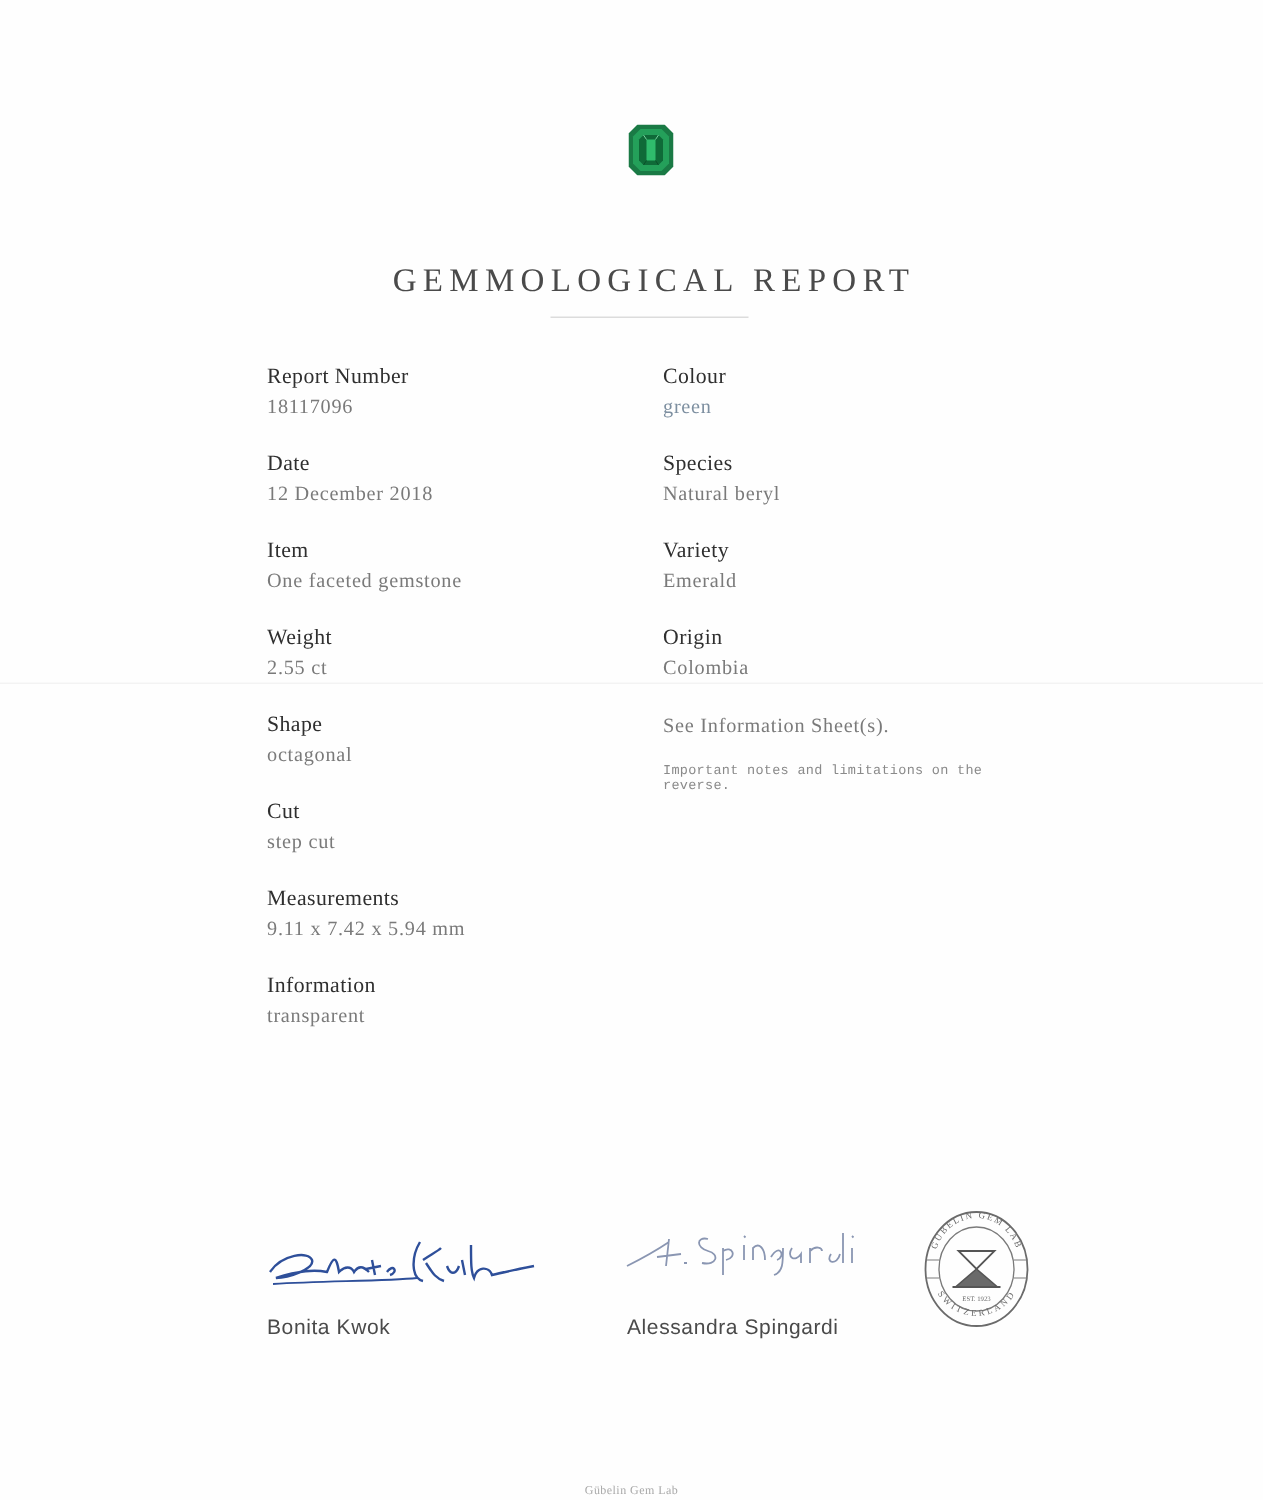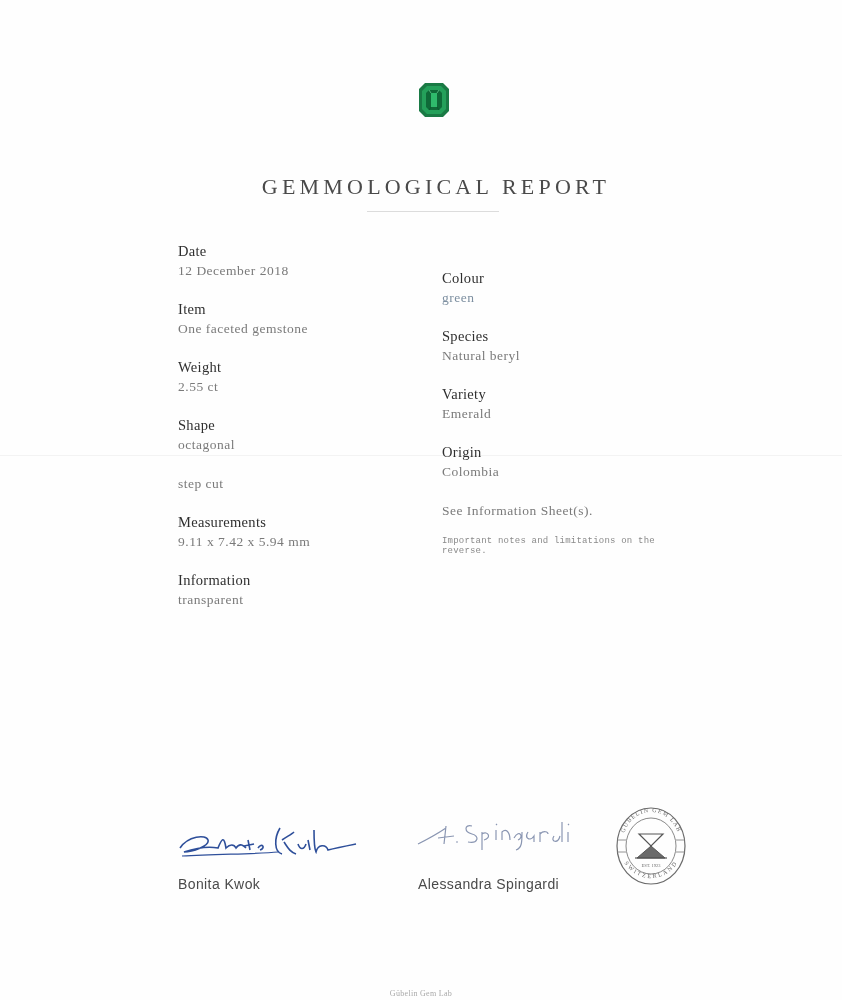--- a/index.html
+++ b/index.html
@@ -11,21 +11,21 @@
   .fold { position: absolute; left: 0; top: 455px; width: 842px; height: 1px; background: #f3f3f3; }
   .gem { position: absolute; left: 419px; top: 83px; width: 30px; height: 34px; }
   .title {
     position: absolute; left: 0; width: 842px; top: 174px; text-align: center;
     font-family: "Liberation Serif", serif; font-size: 22px; letter-spacing: 4.2px; color: #4a4a4a;
     padding-left: 30px; box-sizing: border-box;
   }
   .title-rule { position: absolute; left: 367px; top: 211px; width: 132px; height: 1px; background: #dcdcdc; }
   .col { position: absolute; }
   .col-left { left: 178px; top: 242px; width: 240px; }
-  .col-right { left: 442px; top: 242px; width: 250px; margin-top: 27px; }
+  .col-right { left: 442px; top: 242px; width: 250px; }
   .field { margin: 0 0 19.5px 0; }
   .label {
     font-family: "Liberation Serif", serif; font-size: 14.5px; color: #2f2f2f; line-height: 19px;
     letter-spacing: 0.3px;
   }
   .value {
     font-family: "Liberation Serif", serif; font-size: 13.5px; color: #7a7a7a; line-height: 19.5px;
     letter-spacing: 0.5px;
   }
   .value.green { color: #7d8fa0; }
@@ -59,36 +59,41 @@
     <line x1="20" y1="7" x2="18" y2="10" stroke="#7fe0a8" stroke-width="0.6"></line>
     <line x1="10" y1="27" x2="12" y2="24" stroke="#0a4d28" stroke-width="0.6"></line>
     <line x1="20" y1="27" x2="18" y2="24" stroke="#0a4d28" stroke-width="0.6"></line>
   </svg>
 
   <div class="title">GEMMOLOGICAL REPORT</div>
   <div class="title-rule"></div>
 
   <div class="col col-left">
     <div class="field">
+      <div class="label">Report Number</div>
+      <div class="value">18117096</div>
+    </div>
+    <div class="field">
       <div class="label">Date</div>
       <div class="value">12 December 2018</div>
     </div>
     <div class="field">
       <div class="label">Item</div>
       <div class="value">One faceted gemstone</div>
     </div>
     <div class="field">
       <div class="label">Weight</div>
       <div class="value">2.55 ct</div>
     </div>
     <div class="field">
       <div class="label">Shape</div>
       <div class="value">octagonal</div>
     </div>
     <div class="field">
+      <div class="label">Cut</div>
       <div class="value">step cut</div>
     </div>
     <div class="field">
       <div class="label">Measurements</div>
       <div class="value">9.11 x 7.42 x 5.94 mm</div>
     </div>
     <div class="field">
       <div class="label">Information</div>
       <div class="value">transparent</div>
     </div>

